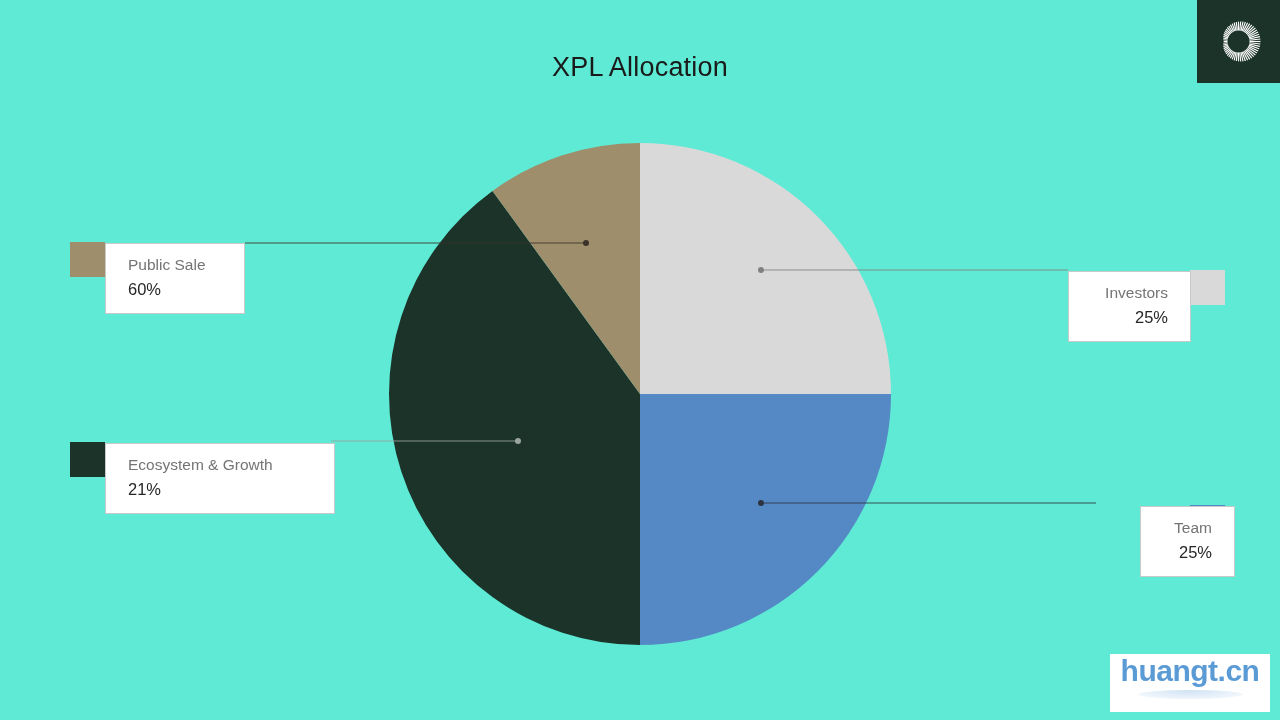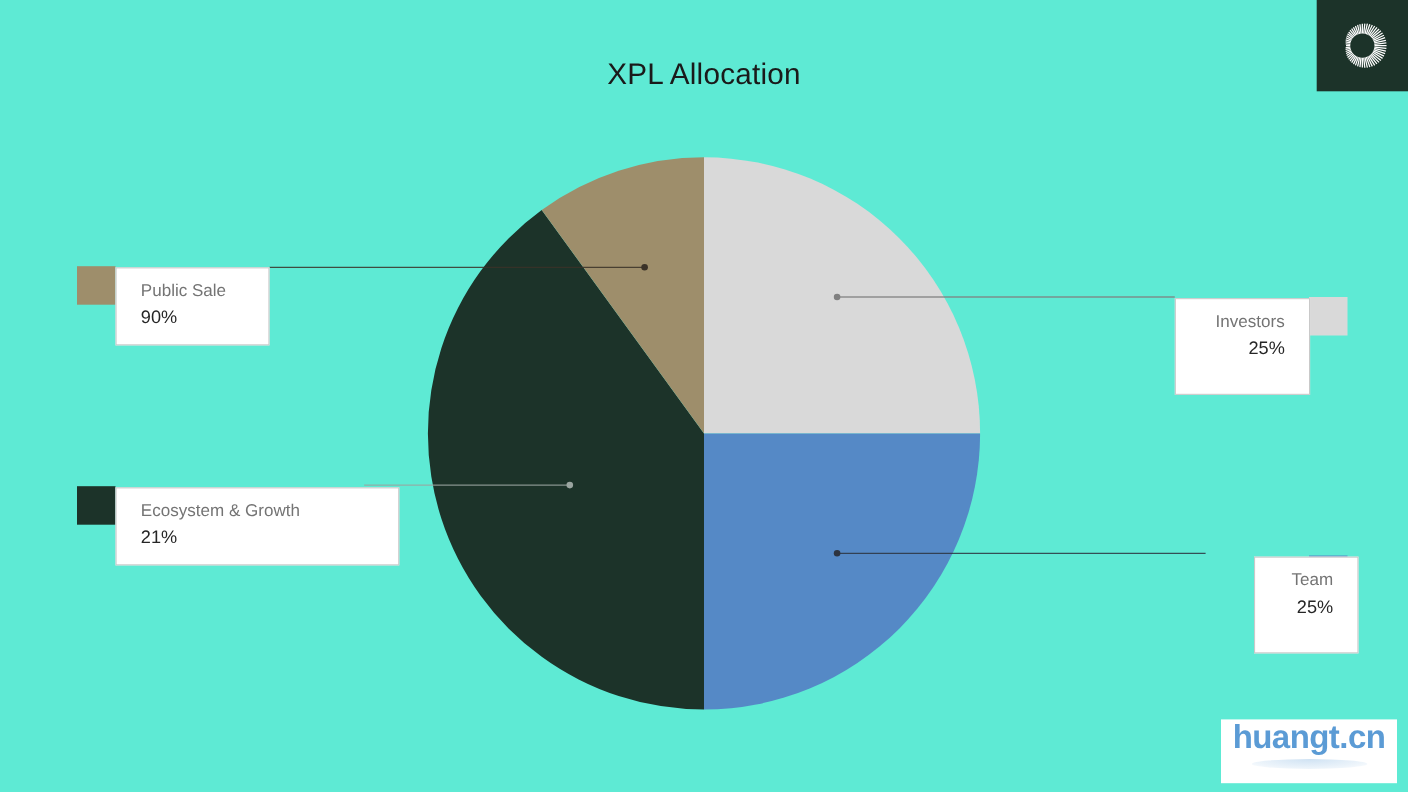--- a/index.html
+++ b/index.html
@@ -68,26 +68,26 @@
     font-weight: 400;
     white-space: nowrap;
     line-height: 1.2;
   }
   .callout .c-value {
     font-size: 16.5px;
     color: #262626;
     font-weight: 400;
     line-height: 1.2;
   }
-  .callout.align-right { align-items: flex-end; padding: 12px 22px 31px 16px; }
+  .callout.align-right { align-items: flex-end; padding: 12px 22px 14px 16px; }
   .callout.align-left  { align-items: flex-start; }
 
   
   #callout-public-sale { left: 105px; top: 243px; width: 140px; }
-  #callout-ecosystem   { left: 105px; top: 443px; width: 258px; }
+  #callout-ecosystem   { left: 105px; top: 443px; width: 230px; }
   #callout-investors   { left: 1068px; top: 271px; width: 123px; }
   #callout-team        { left: 1096px; top: 506px; width: 95px; margin-left: 44px; }
 
   #swatch-public-sale { left: 70px; top: 242px; }
   #swatch-ecosystem   { left: 70px; top: 442px; }
   #swatch-investors   { left: 1190px; top: 270px; }
   #swatch-team        { left: 1190px; top: 505px; }
 
   
   .watermark {
@@ -202,21 +202,21 @@
       </g>
   </svg>
 
   <div class="swatch" id="swatch-public-sale" style="background: rgb(158, 142, 107);"></div>
   <div class="swatch" id="swatch-ecosystem" style="background: rgb(28, 51, 41);"></div>
   <div class="swatch" id="swatch-investors" style="background: rgb(217, 217, 217);"></div>
   <div class="swatch" id="swatch-team" style="background: rgb(85, 137, 198);"></div>
 
   <div class="callout align-left" id="callout-public-sale">
     <div class="c-label">Public Sale</div>
-    <div class="c-value">90%</div>
+    <div class="c-value">60%</div>
   </div>
 
   <div class="callout align-left" id="callout-ecosystem">
     <div class="c-label">Ecosystem &amp; Growth</div>
     <div class="c-value">21%</div>
   </div>
 
   <div class="callout align-right" id="callout-investors">
     <div class="c-label">Investors</div>
     <div class="c-value">25%</div>

